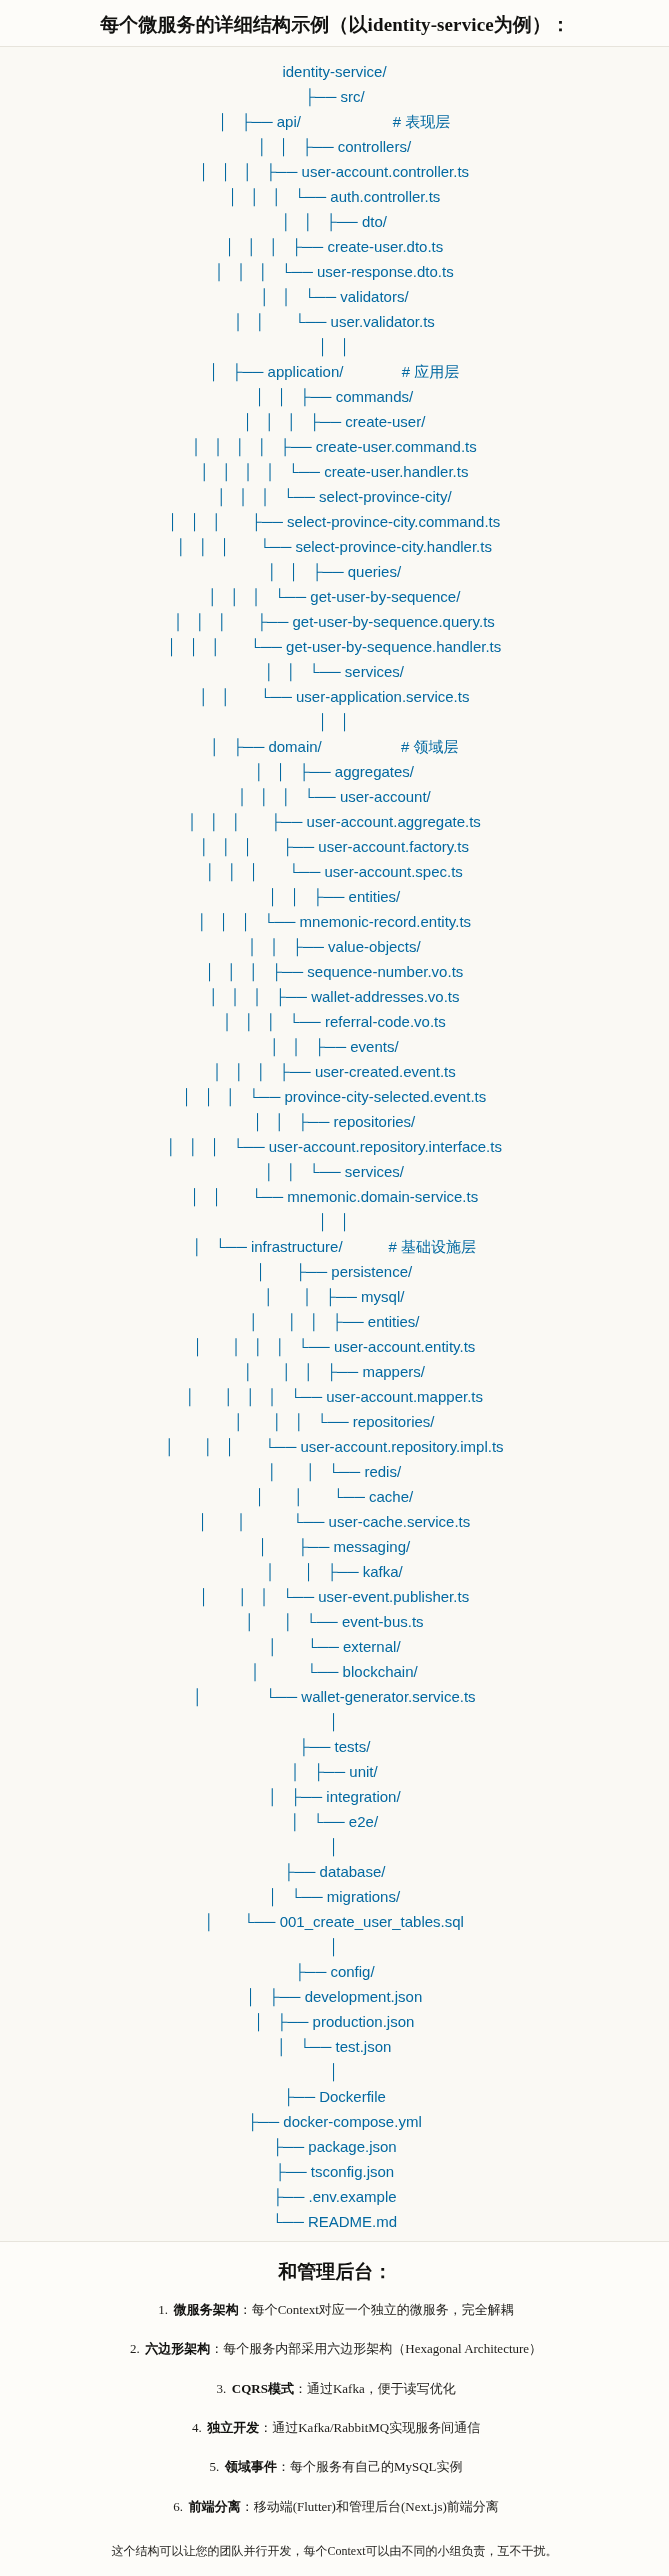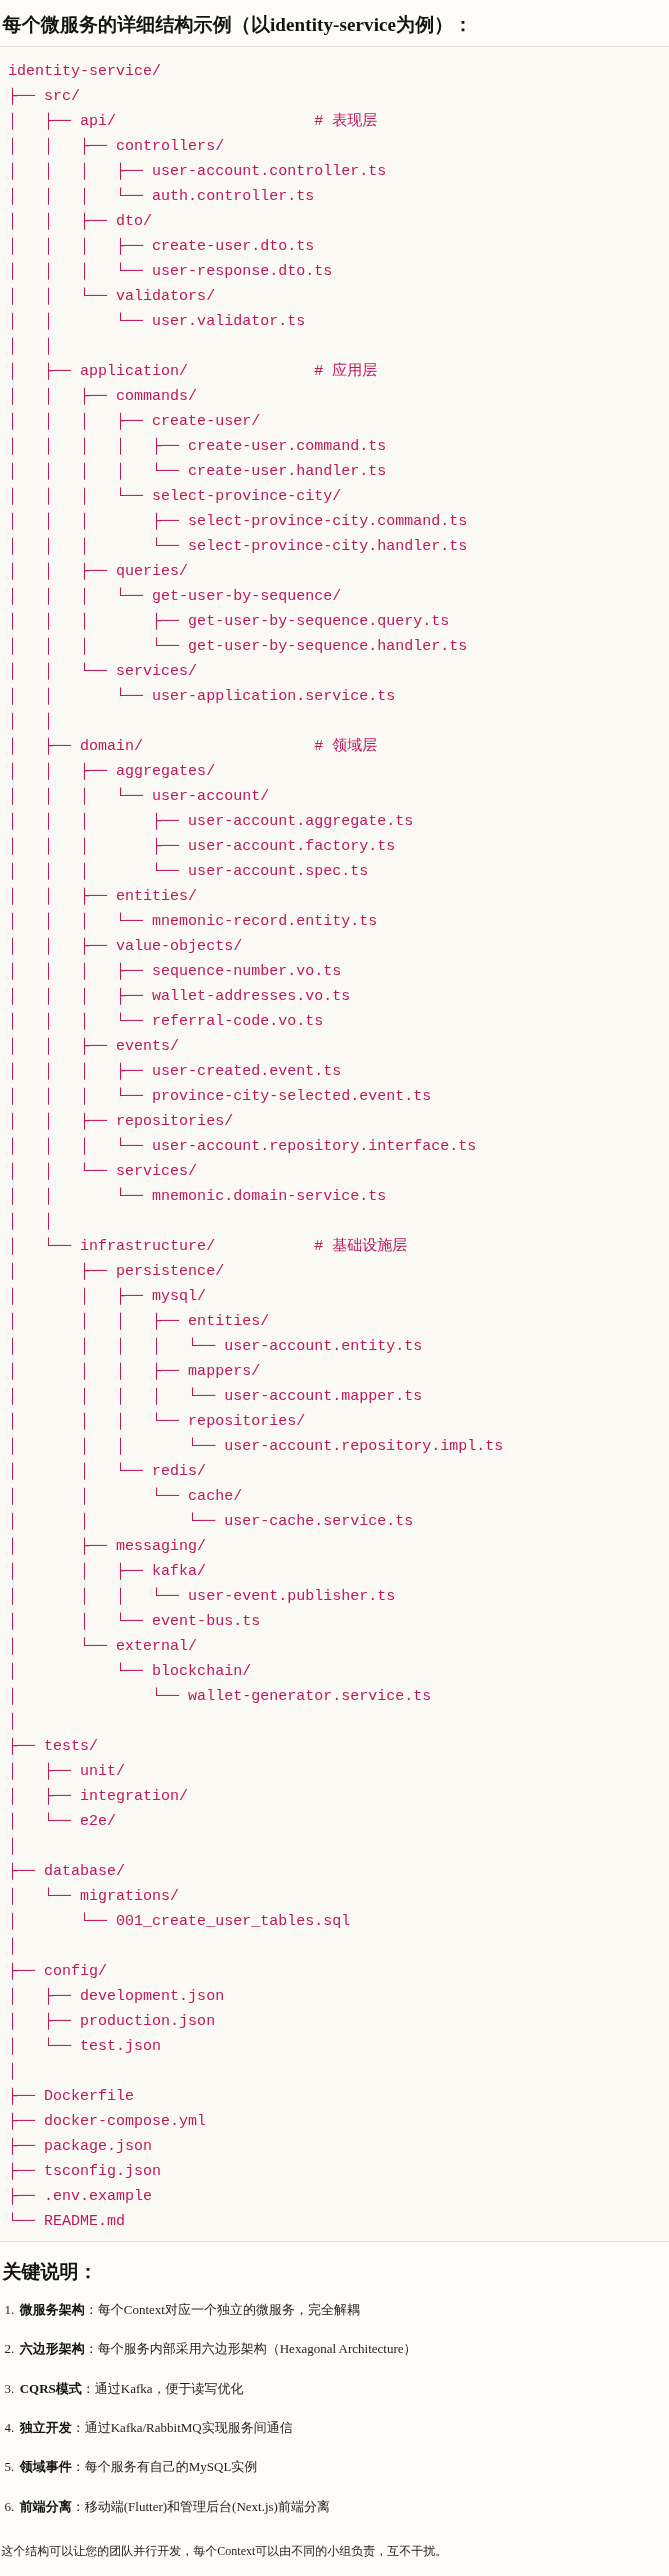--- a/index.html
+++ b/index.html
@@ -10,42 +10,43 @@
     width: 669px;
     height: 2576px;
     background: #fdfcf9;
     color: #1b1a17;
     font-family: "Liberation Serif", serif;
     overflow: hidden;
     box-sizing: border-box;
   }
   .content {
     padding: 0 1.3px;
+    text-align: center;
   }
   .page-title {
     font-size: 19px;
     font-weight: 700;
     color: #121210;
     margin: 13.8px 0 10px 1.3px;
     line-height: 22.5px;
     letter-spacing: 0.1px;
   }
   .code-block {
     background: #faf9f4;
     border-top: 0.6px solid #e7e4dc;
     border-bottom: 0.6px solid #e7e4dc;
     margin: 0 -1.3px;
     padding: 11.3px 8.1px 7.5px 8.1px;
   }
   .tree {
     margin: 0;
-    font-family: Liberation Mono, monospace;
+    font-family: Liberation Sans, sans-serif;
     font-size: 15px;
     line-height: 25px;
-    color: #be185d;
+    color: #0369a1;
     white-space: pre;
   }
   .notes-heading {
     font-size: 19px;
     font-weight: 700;
     color: #121210;
     margin: 19px 0 16.3px 1.3px;
     line-height: 22.5px;
   }
   .note-item {
@@ -158,21 +159,21 @@
 │   └── test.json
 │
 ├── Dockerfile
 ├── docker-compose.yml
 ├── package.json
 ├── tsconfig.json
 ├── .env.example
 └── README.md</pre>
   </div>
 
-  <h2 class="notes-heading">关键说明：</h2>
+  <h2 class="notes-heading">和管理后台：</h2>
 
   <div class="note-item">
     <span class="num">1.</span><span class="term">微服务架构</span><span class="desc">：每个Context对应一个独立的微服务，完全解耦</span>
   </div>
 
   <div class="note-item">
     <span class="num">2.</span><span class="term">六边形架构</span><span class="desc">：每个服务内部采用六边形架构（Hexagonal Architecture）</span>
   </div>
 
   <div class="note-item">

